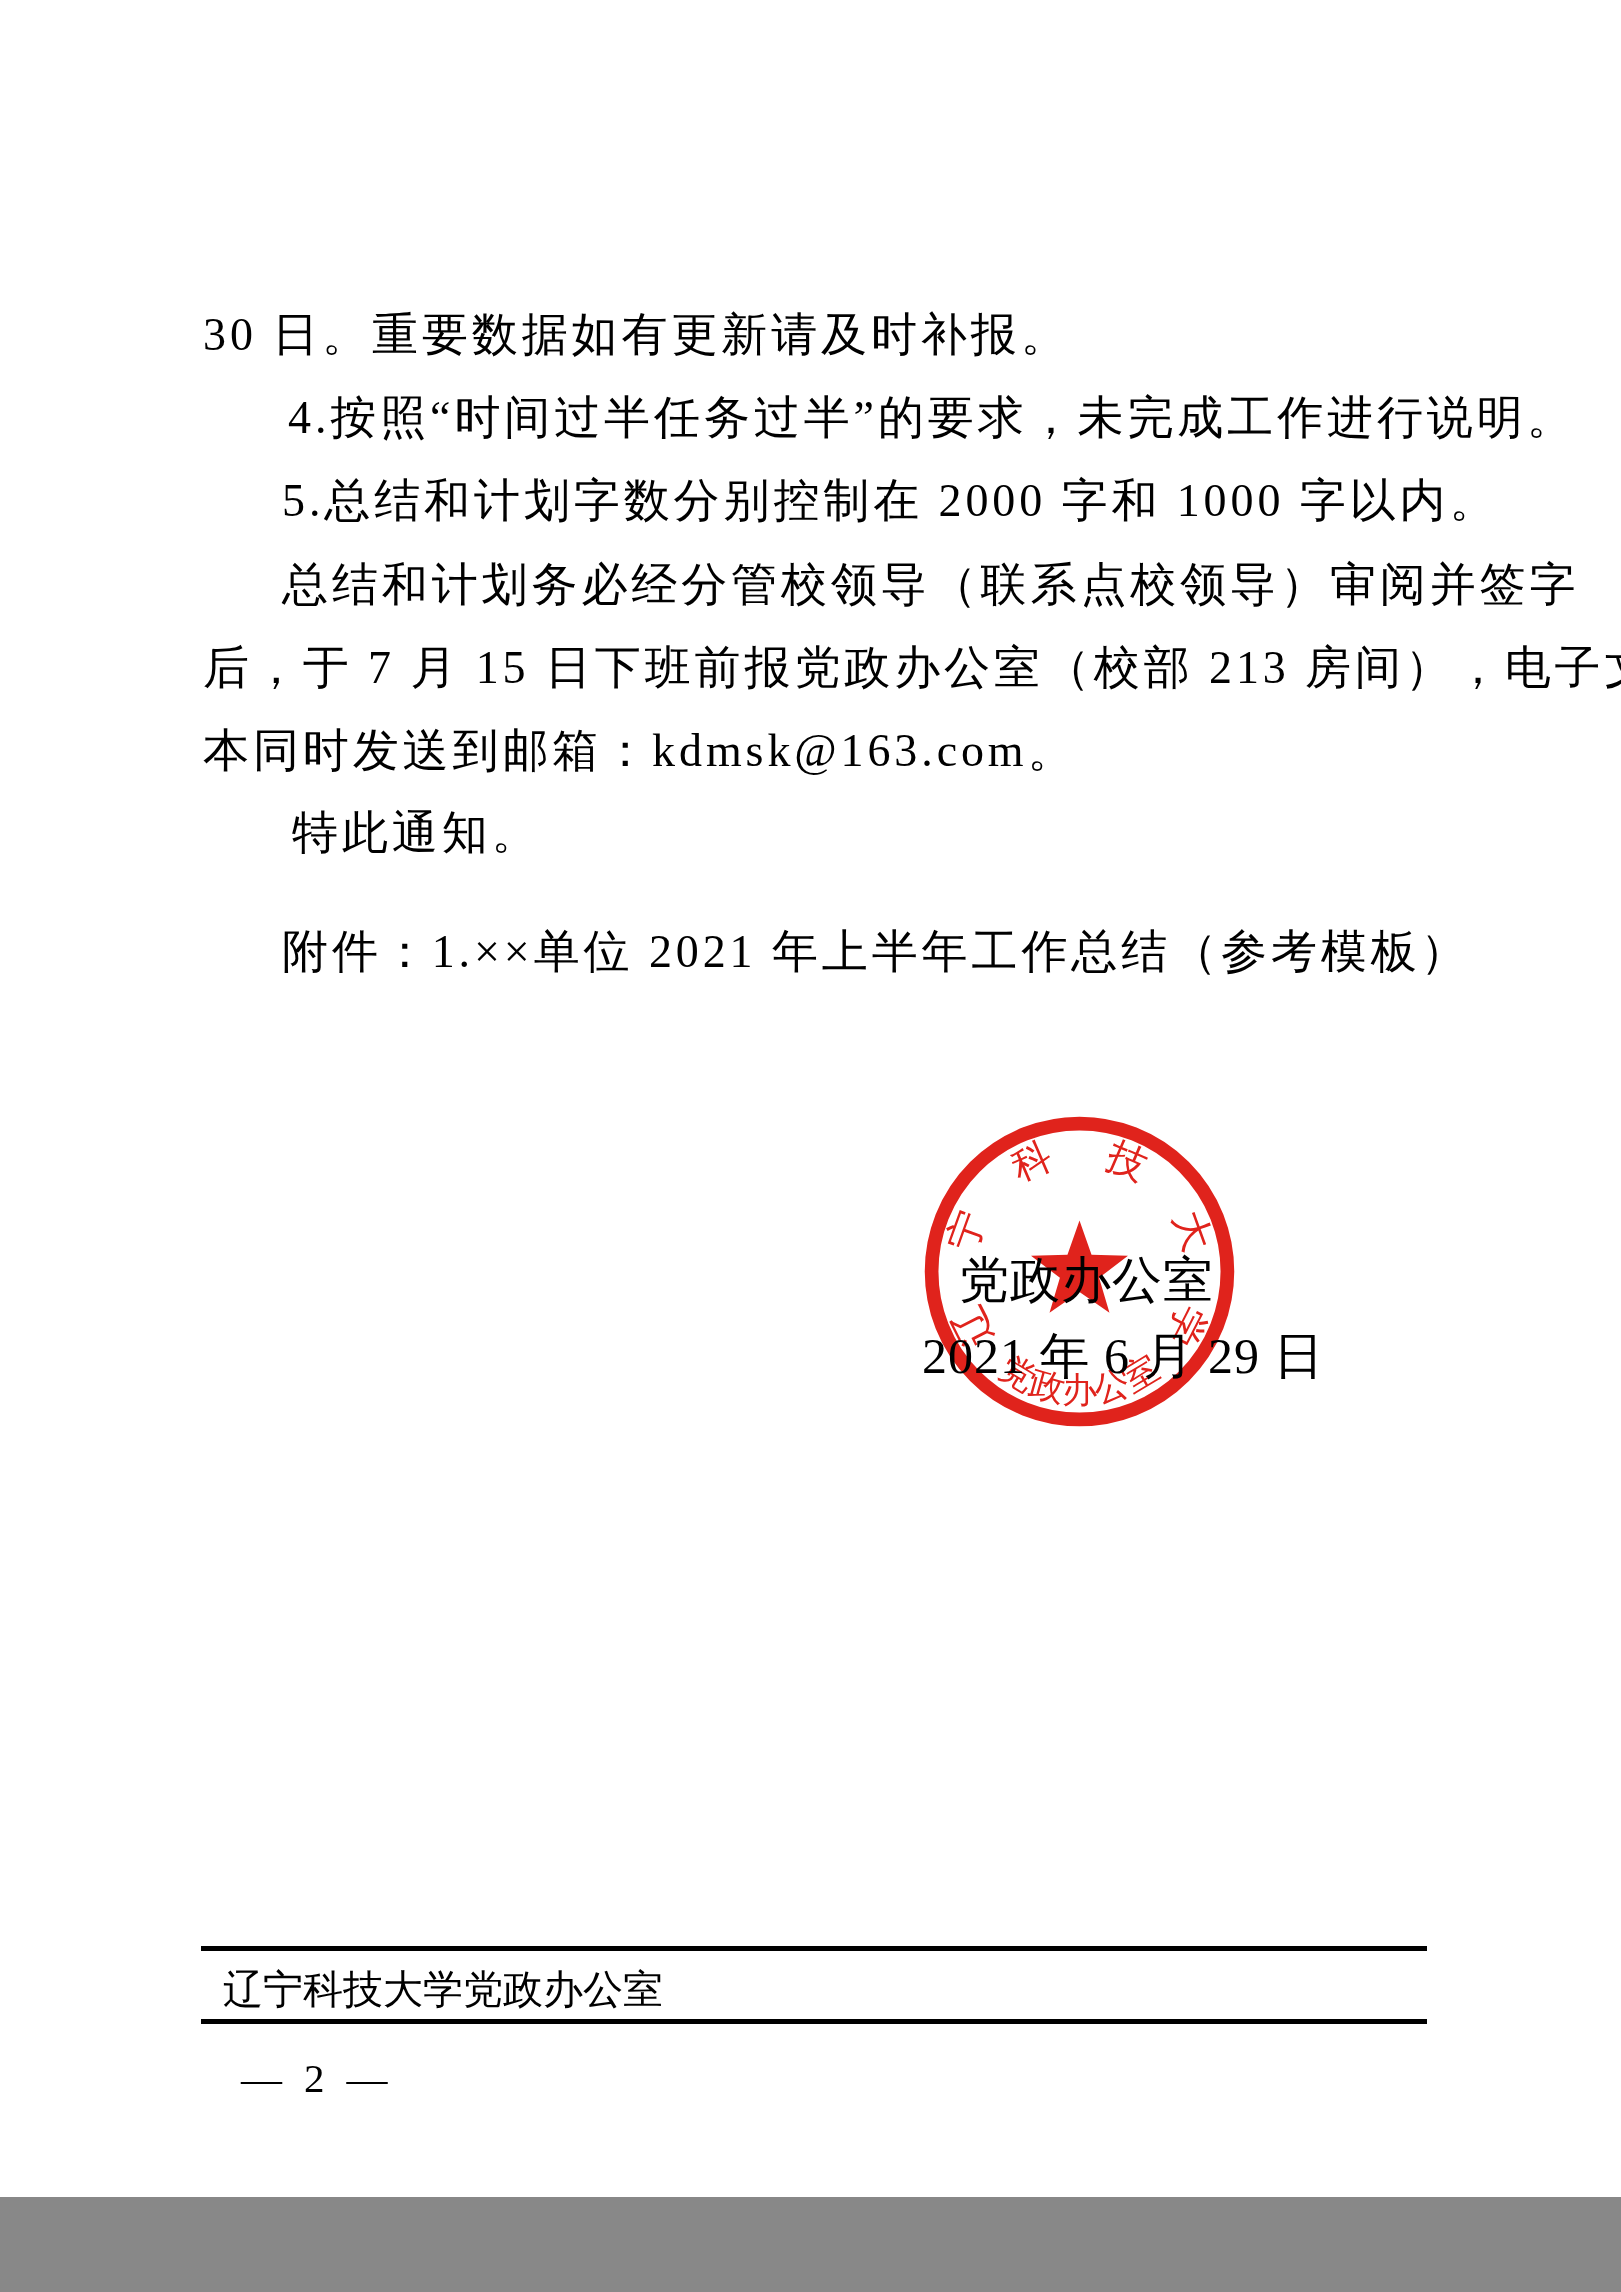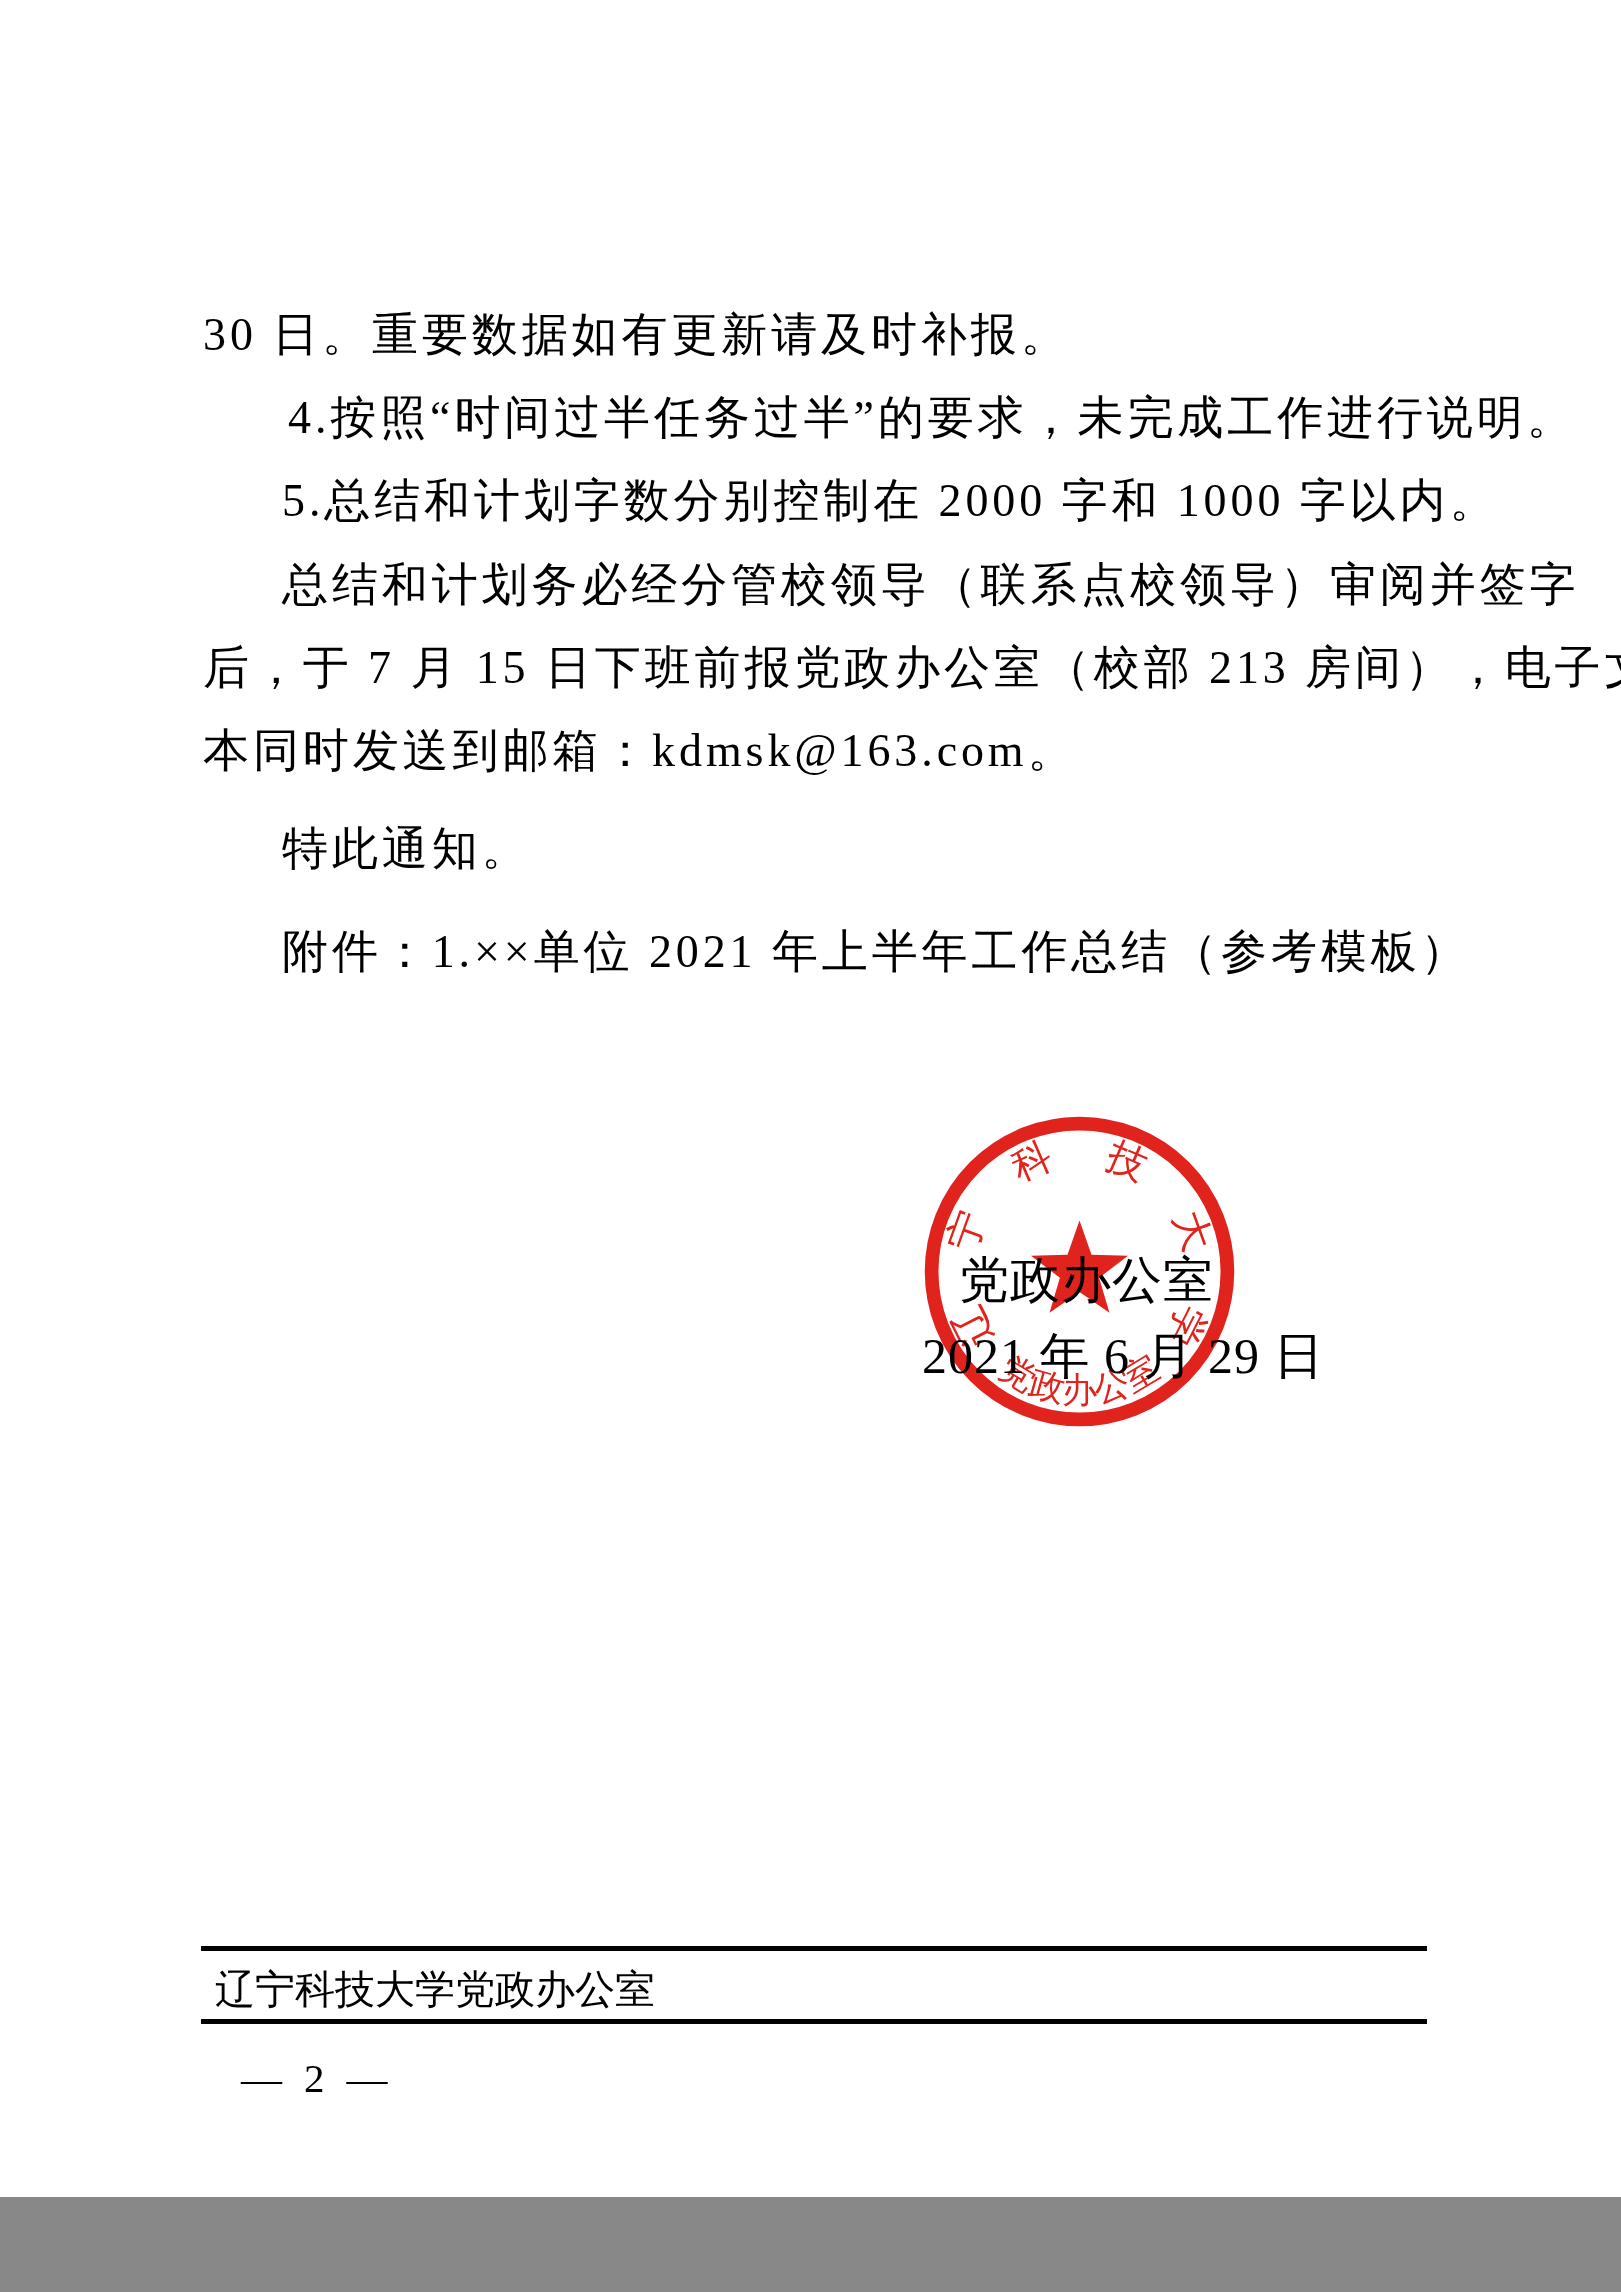--- a/index.html
+++ b/index.html
@@ -67,21 +67,21 @@
 <body>
 
 <div class="page">
 
   <div class="bodyline" style="left:203px; top:307px;">30 日。重要数据如有更新请及时补报。</div>
   <div class="bodyline" style="left:288px; top:390px;">4.按照“时间过半任务过半”的要求，未完成工作进行说明。</div>
   <div class="bodyline" style="left:282px; top:473px;">5.总结和计划字数分别控制在 2000 字和 1000 字以内。</div>
   <div class="bodyline" style="left:282px; top:557px;">总结和计划务必经分管校领导（联系点校领导）审阅并签字</div>
   <div class="bodyline" style="left:203px; top:640px;">后，于 7 月 15 日下班前报党政办公室（校部 213 房间），电子文</div>
   <div class="bodyline" style="left:203px; top:723px;">本同时发送到邮箱：kdmsk@163.com。</div>
-  <div class="bodyline" style="left:282px; top:805px;margin-top:16px;">特此通知。</div>
+  <div class="bodyline" style="left:292px; top:805px;">特此通知。</div>
 
   <div class="bodyline" style="left:282px; top:924px;">附件：1.××单位 2021 年上半年工作总结（参考模板）</div>
 
   <div class="seal-wrap">
     <svg width="333" height="333" viewBox="0 0 340 340">
       <circle cx="170" cy="170" r="151" fill="none" stroke="#e0231c" stroke-width="14"></circle>
       <polygon fill="#e0231c" points="170,118 182.3,153 219.5,153.9 190,176.5 200.6,212.1 170,191 139.4,212.1 150,176.5 120.5,153.9 157.7,153"></polygon>
 
       <g fill="#e0231c" font-size="40" text-anchor="middle">
         <text class="seal-ring-char" x="60.4" y="225.8" transform="rotate(-117 60.4 225.8)" dominant-baseline="central">辽</text>
@@ -99,18 +99,18 @@
         <text class="seal-ring-char" x="202.6" y="287.6" transform="rotate(-15.5 202.6 287.6)" dominant-baseline="central">公</text>
         <text class="seal-ring-char" x="232.8" y="274.6" transform="rotate(-31 232.8 274.6)" dominant-baseline="central">室</text>
       </g>
     </svg>
   </div>
 
   <div class="sig-black" style="left:959px; top:1254px;">党政办公室</div>
   <div class="sig-black" style="left:922px; top:1330px;">2021 年 6 月 29 日</div>
 
   <div class="footer-rule" style="top:1946px;"></div>
-  <div class="footer-text" style="left:215px; top:1966px;text-align:right;">辽宁科技大学党政办公室</div>
+  <div class="footer-text" style="left:223px; top:1966px;text-align:right;">辽宁科技大学党政办公室</div>
   <div class="footer-rule" style="top:2019px;"></div>
   <div class="page-number">— 2 —</div>
 
 </div>
 
 
 </body></html>

